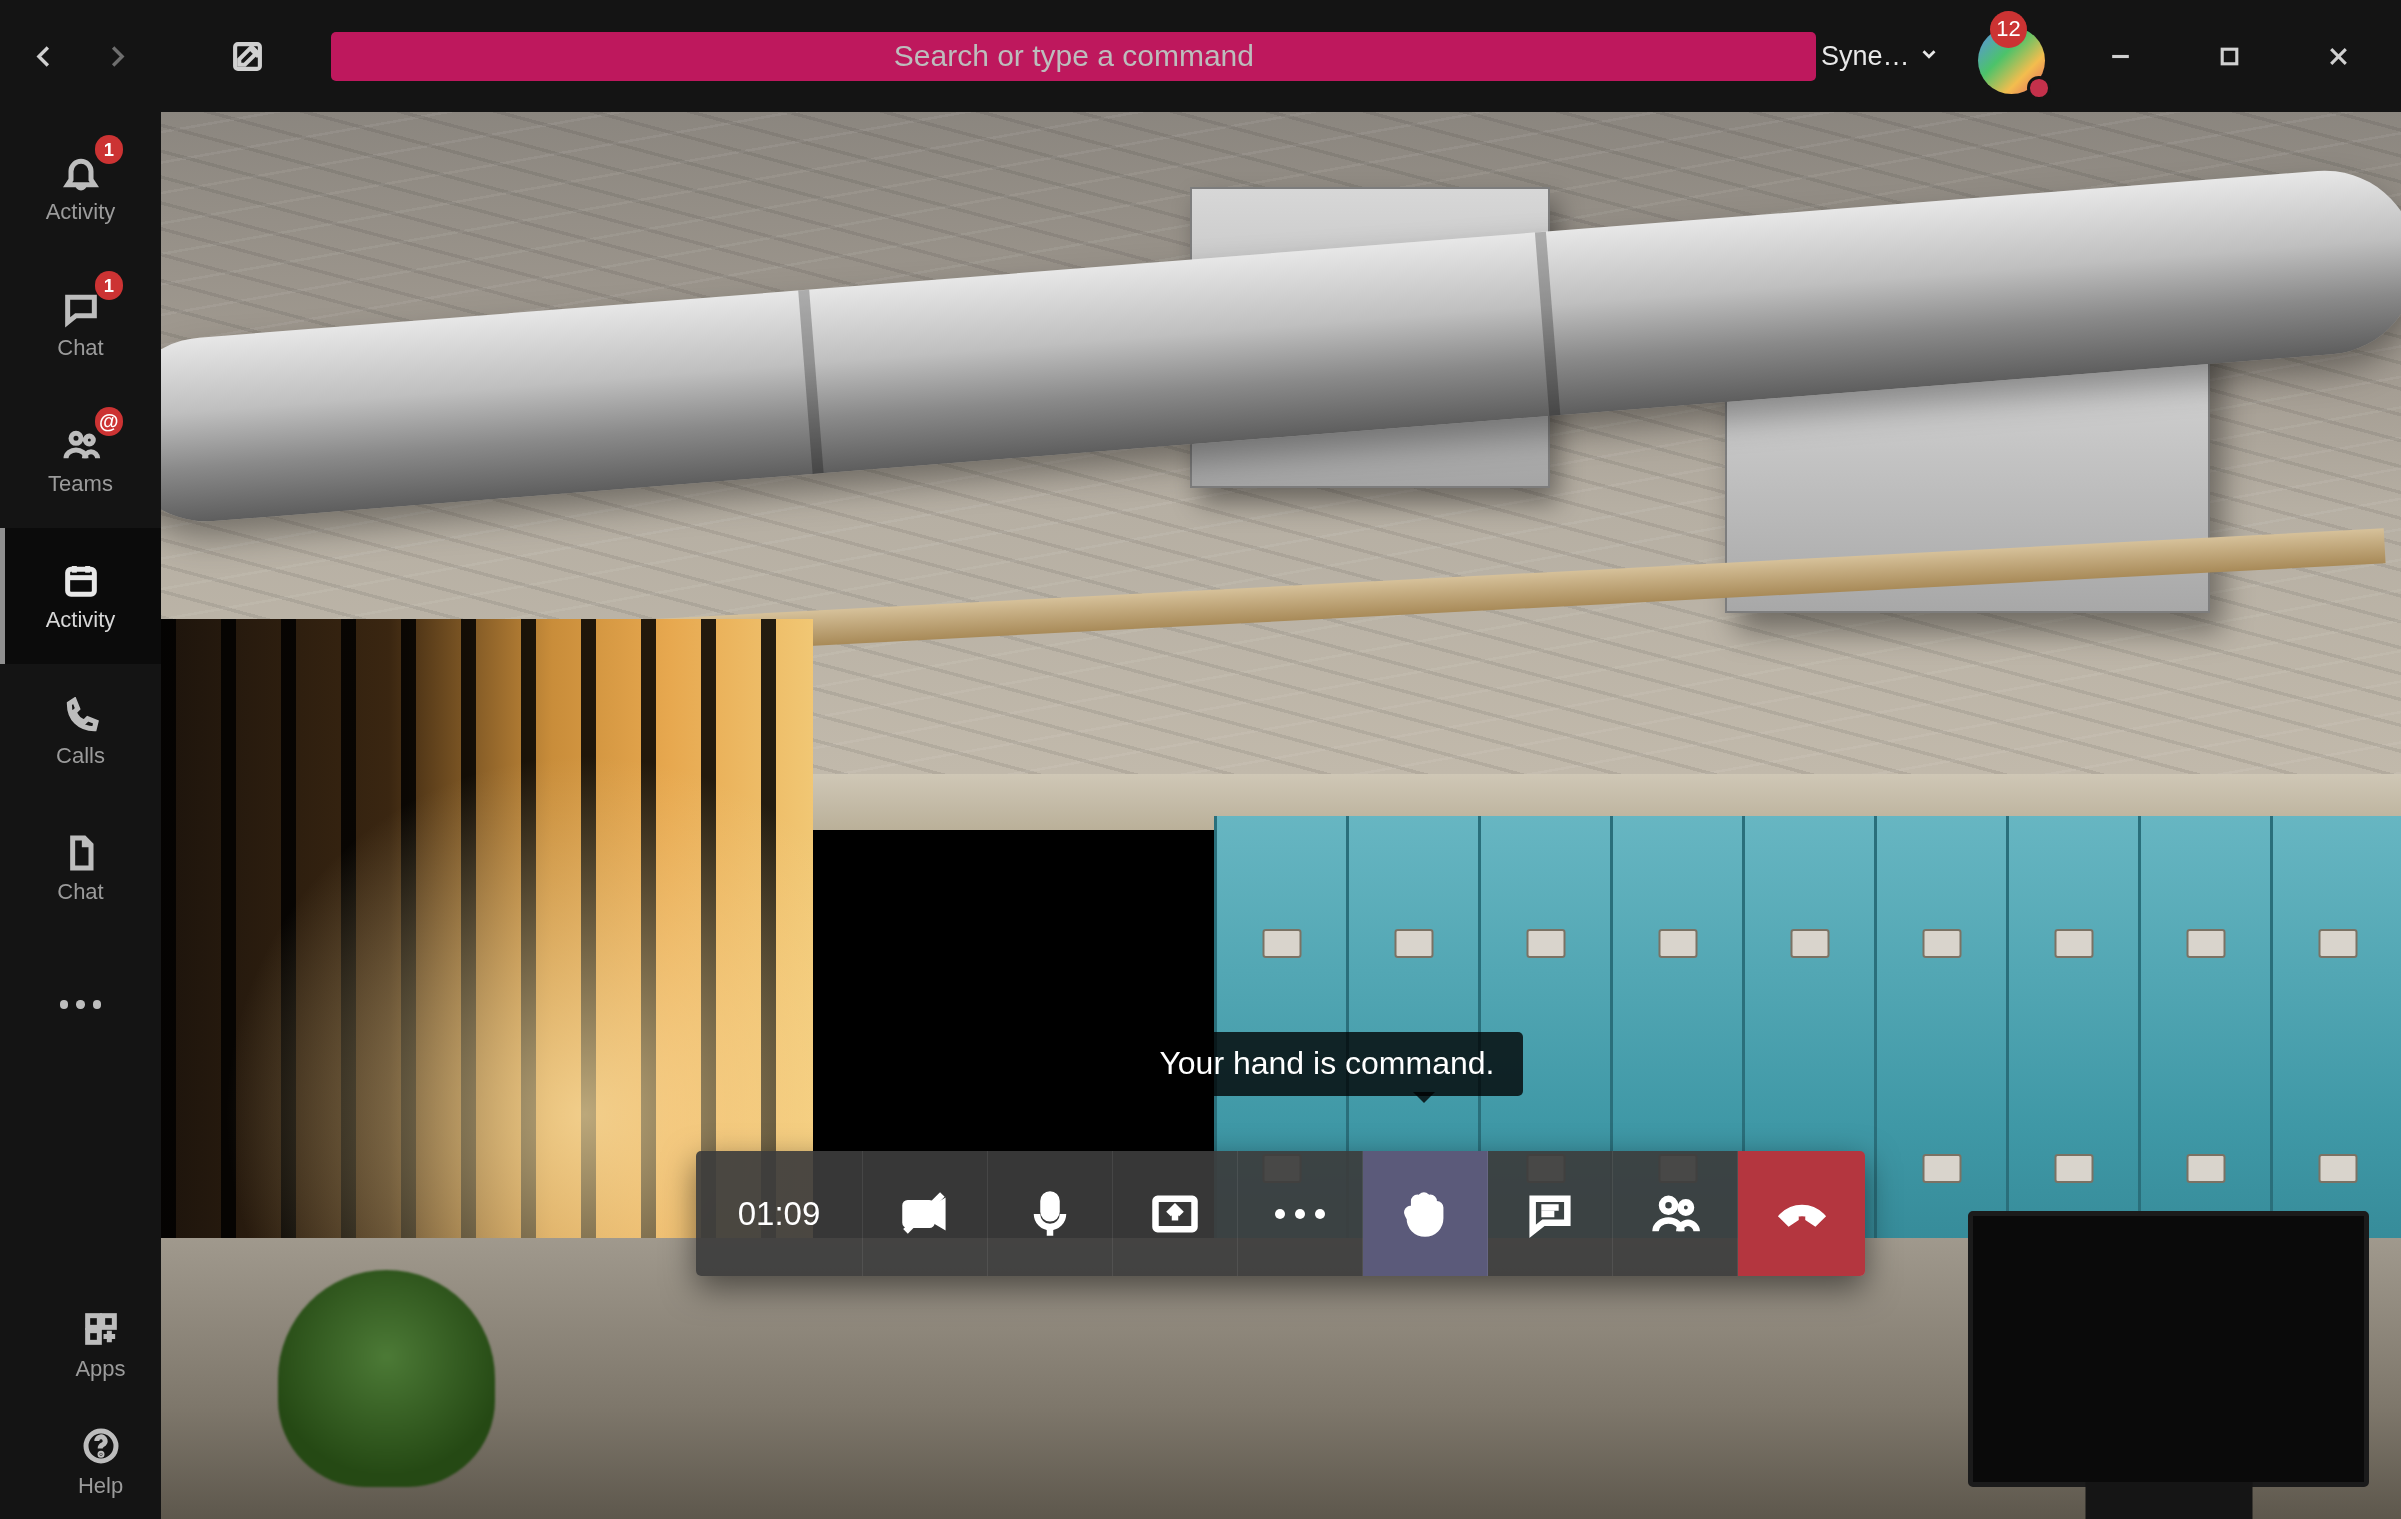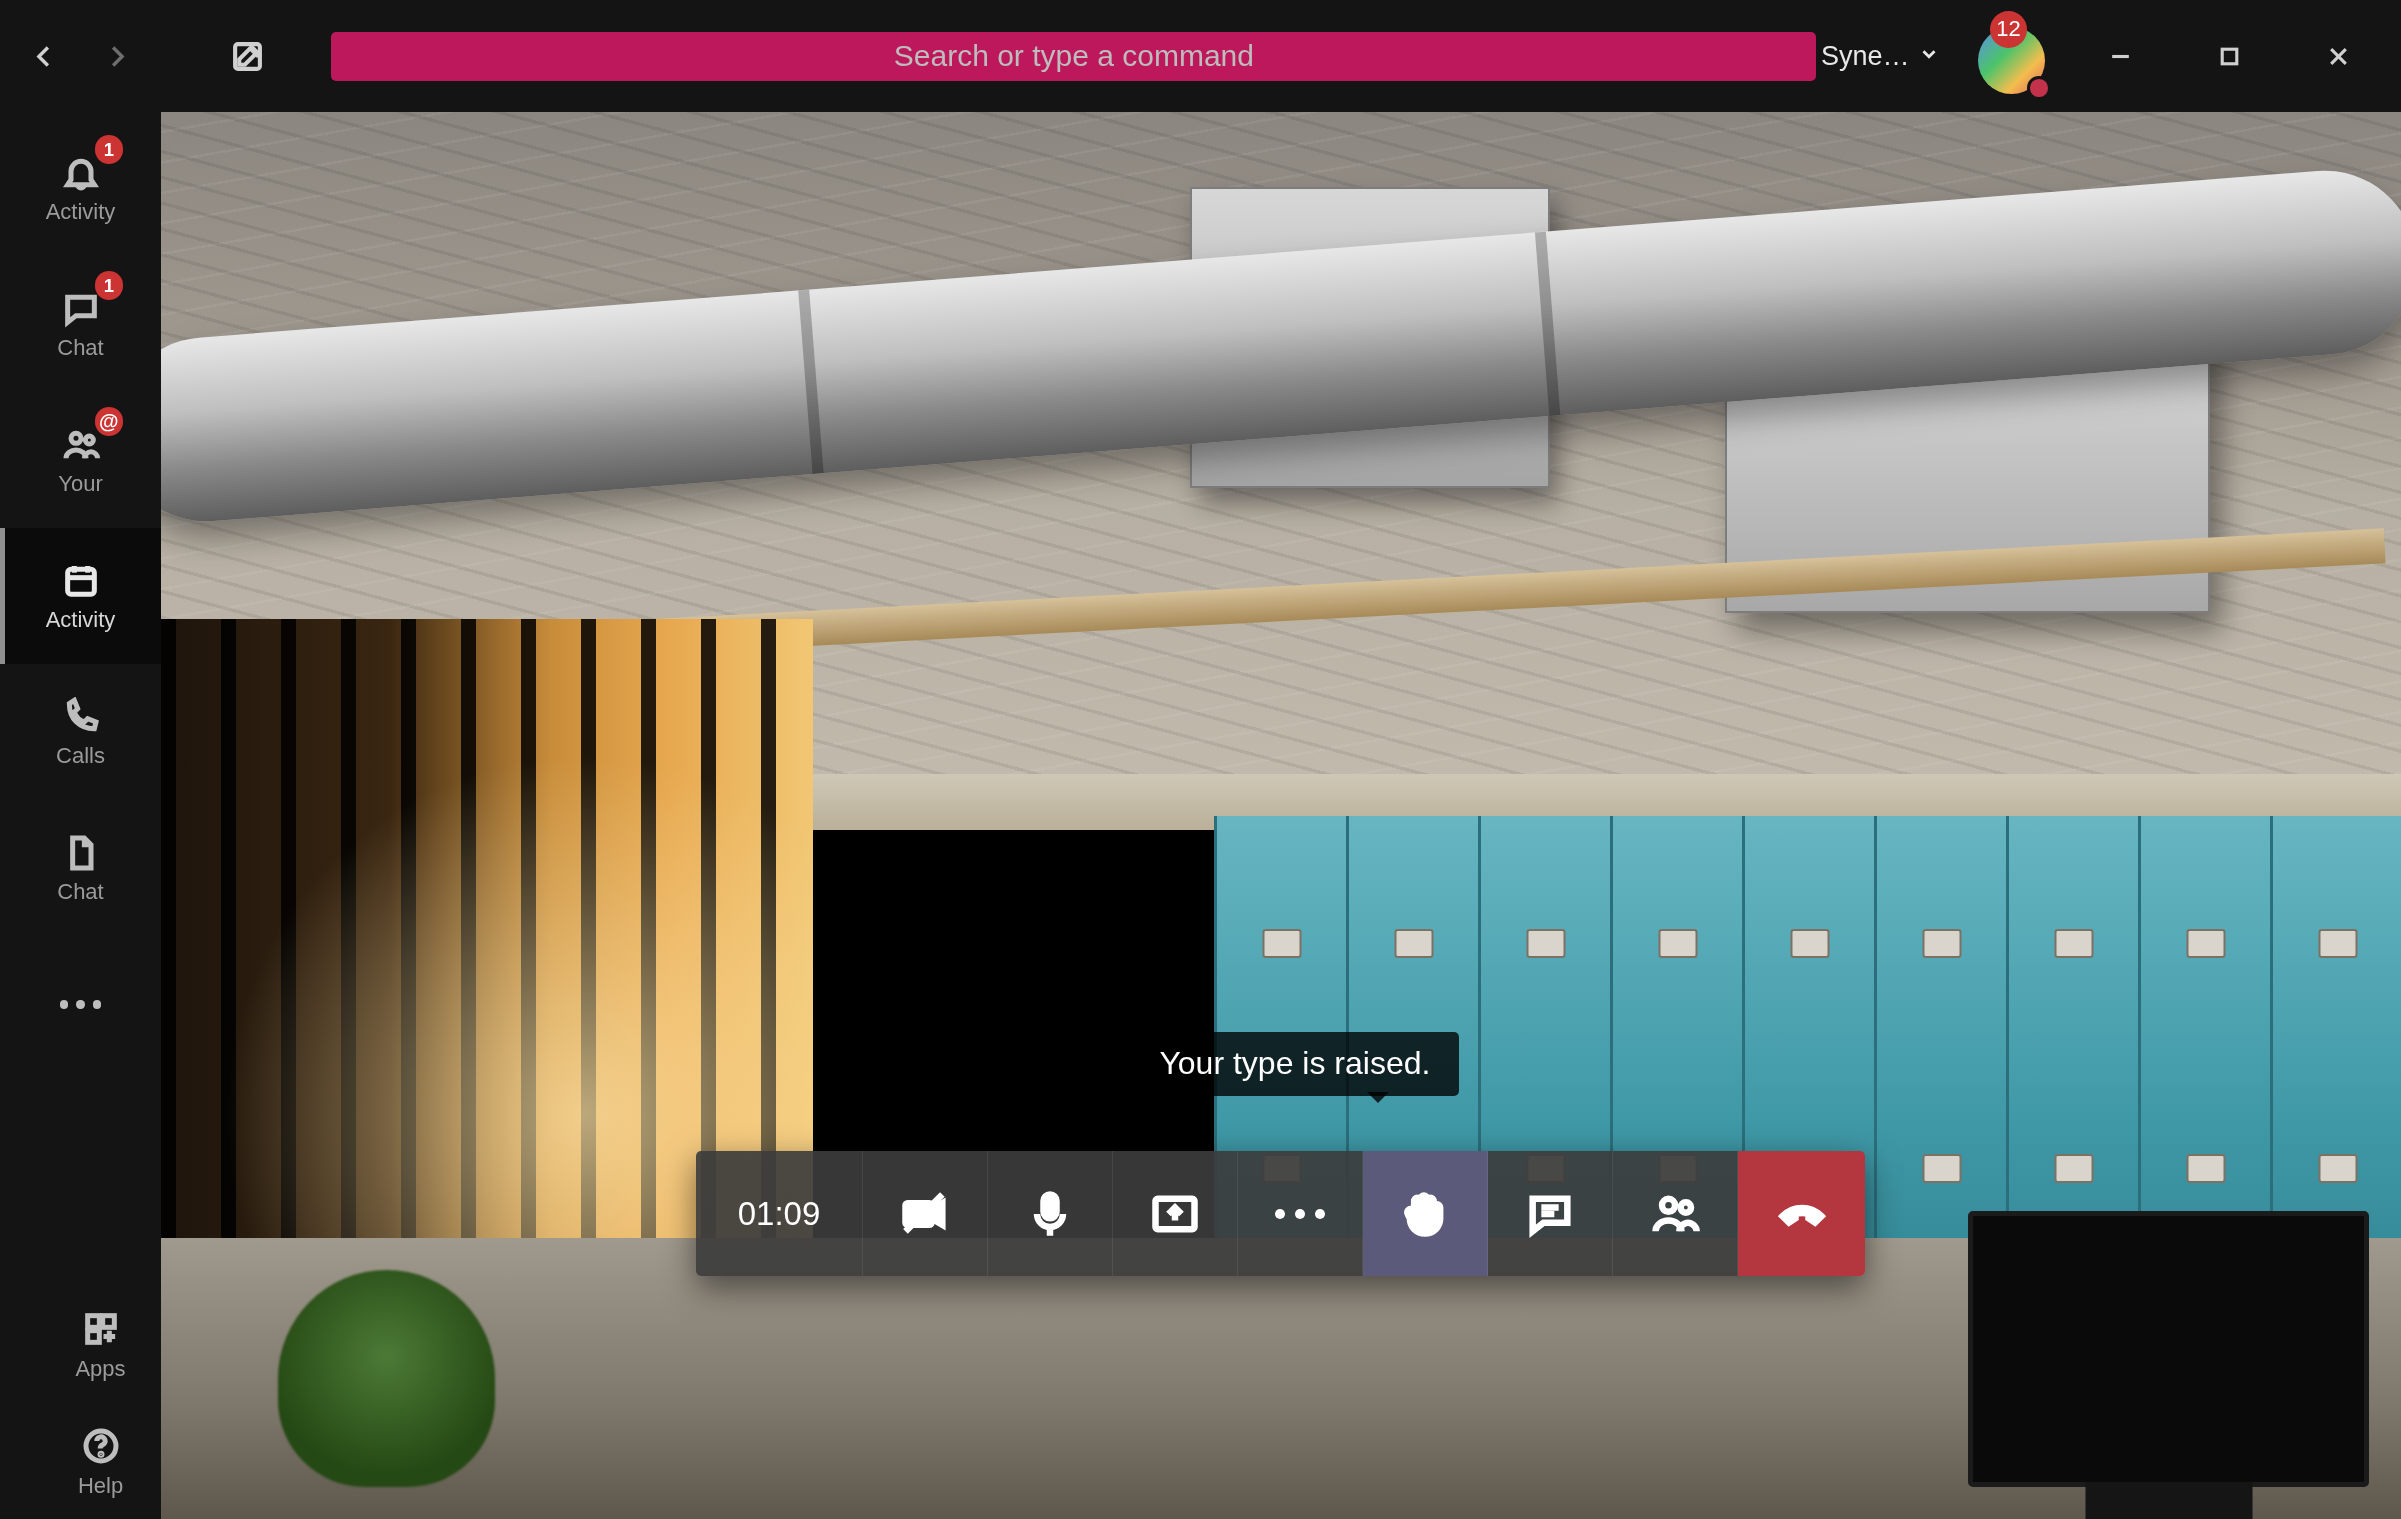--- a/index.html
+++ b/index.html
@@ -196,21 +196,21 @@
   <div class="apptab">
     <div class="badge at">@</div>
     <div class="ic">
       <svg viewBox="0 0 24 24">
           <circle cx="9" cy="8" r="3"></circle>
           <circle cx="17" cy="9" r="2.4"></circle>
           <path d="M3 20c0-3 3-5 6-5s6 2 6 5"></path>
           <path d="M14 20c0-2 2-4 4-4s4 2 4 4"></path>
         </svg>
     </div>
-    <div class="lb">Your</div>
+    <div class="lb">Teams</div>
   </div>
 
   <div class="apptab active">
     <div class="ic">
       <svg viewBox="0 0 24 24">
           <rect x="4" y="5" width="16" height="15" rx="2"></rect>
           <line x1="4" y1="10" x2="20" y2="10"></line>
           <line x1="8" y1="3" x2="8" y2="7"></line>
           <line x1="16" y1="3" x2="16" y2="7"></line>
         </svg>
@@ -290,21 +290,21 @@
       <div class="locker-col"></div>
         <div class="locker-col"></div>
         <div class="locker-col"></div>
     </div>
     <div class="glass"></div>
     <div class="floor"></div>
     <div class="plant"></div>
     <div class="monitor"></div>
   </div>
 
-  <div class="hand-tip">Your type is raised.</div>
+  <div class="hand-tip">Your hand is command.</div>
 
   <div class="callbar">
     <div class="cb-cell cb-timer">01:09</div>
 
     <div class="cb-cell filled">
       <svg viewBox="0 0 24 24">
         <rect x="3" y="7" width="12" height="10" rx="1"></rect>
           <path d="M15 10l5-3v10l-5-3Z"></path>
         <line x1="3" y1="20" x2="20" y2="3" stroke="#fff" stroke-width="3"></line>
       </svg>

